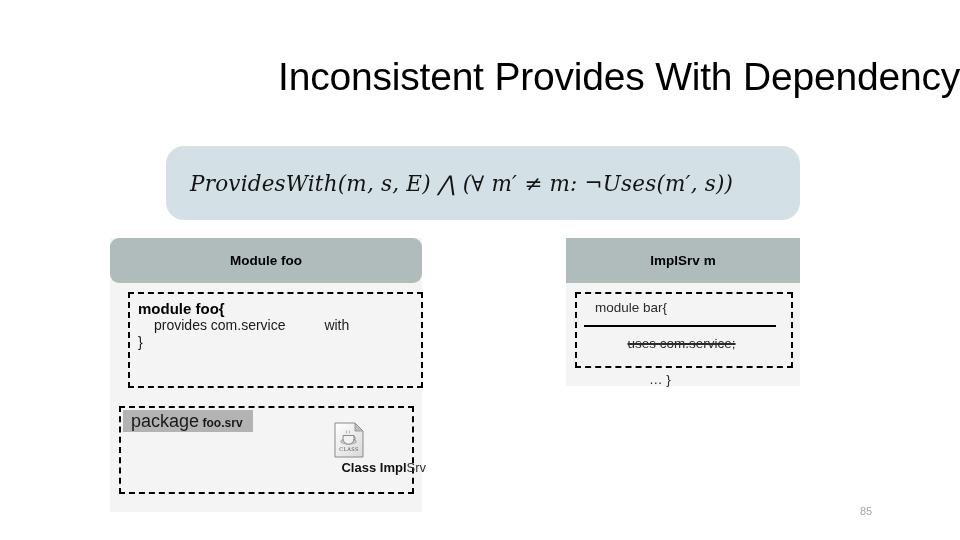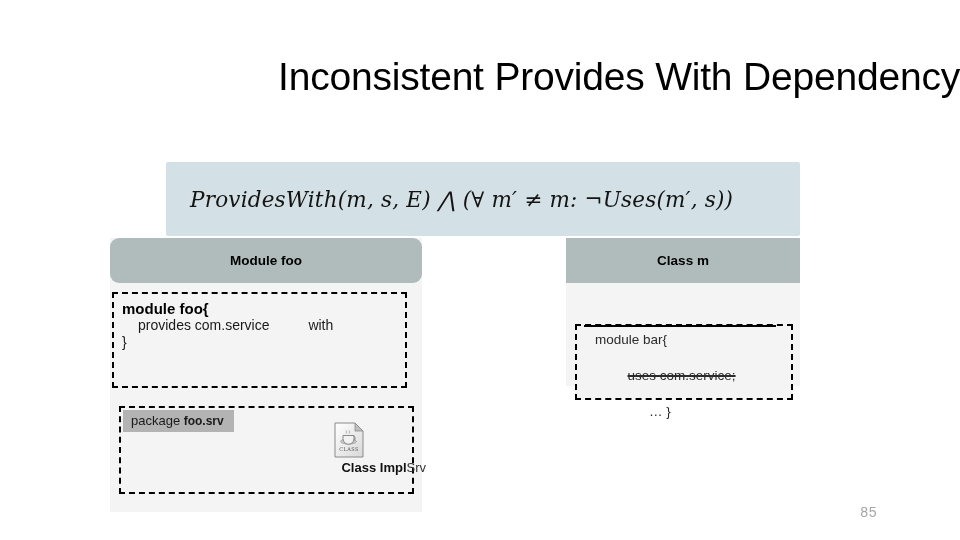--- a/index.html
+++ b/index.html
@@ -31,27 +31,26 @@
   }
 
   
   #formula-box {
     position: absolute;
     left: 166px;
     top: 146px;
     width: 634px;
     height: 74px;
     background: #d3e0e5;
-    border-radius: 2px;
+    border-radius: 18px;
     display: flex;
     align-items: center;
     justify-content: flex-start;
     box-sizing: border-box;
     padding-left: 24px;
-    margin-top: 16px;
   }
   #formula-text {
     font-family: "DejaVu Serif", serif;
     font-style: italic;
     font-size: 21.5px;
     color: #141414;
     white-space: nowrap;
     letter-spacing: 0.2px;
   }
 
@@ -87,33 +86,32 @@
   #panel-m   .module-header { height: 45px; line-height: 45px; }
 
   
   .dashed-box {
     position: absolute;
     border: 2px dashed #000000;
     background: #f4f4f4;
     box-sizing: border-box;
   }
   #code-foo {
-    left: 2px;
+    left: 18px;
     top: 54px;
     width: 295px;
     height: 96px;
     padding: 6px 8px 0 8px;
   }
   #code-bar {
     left: 9px;
     top: 54px;
     width: 218px;
     height: 76px;
     padding: 5px 8px 0 10px;
-    margin-top: 32px;
   }
   #package-box {
     left: 9px;
     top: 168px;
     width: 295px;
     height: 88px;
   }
 
   
   .code-line {
@@ -167,21 +165,21 @@
     top: 2px;
     height: 22px;
     line-height: 22px;
     padding: 0 10px 0 8px;
     background: #b3b3b3;
     color: #1a1a1a;
     font-family: "Liberation Sans", sans-serif;
     font-size: 12.5px;
     white-space: nowrap;
   }
-  #package-label .pkg-kw { font-weight: 400; font-size: 13px; text-align: right; }
+  #package-label .pkg-kw { font-weight: 400; font-size: 18px; text-align: right; }
   #package-label .pkg-name { font-weight: bold; font-size: 12px; }
 
   
   #class-icon {
     position: absolute;
     left: 213px;
     top: 14px;
     width: 30px;
     height: 36px;
   }
@@ -199,22 +197,22 @@
   #class-label .cls-strong { font-weight: bold; }
   #class-label .cls-light  { font-weight: 400; color: #333333; }
 
   
   #page-number {
     position: absolute;
     left: 860px;
     top: 505px;
     width: 60px;
     text-align: left;
-    font-family: Liberation Mono, monospace;
-    font-size: 14px;
+    font-family: Liberation Sans, sans-serif;
+    font-size: 11px;
     color: #a6a6a6;
   }
 </style>
 </head>
 <body>
 
 <div id="slide-title">Inconsistent Provides With Dependency</div>
 
 <div id="formula-box">
   <span id="formula-text">ProvidesWith(m, s, E) ⋀ (∀ m′ ≠ m: ¬Uses(m′, s))</span>
@@ -255,21 +253,21 @@
 
     <div id="class-label">
       <span class="cls-strong">Class Impl</span><span class="cls-light">Srv</span>
     </div>
 
   </div>
 </div>
 
 <div id="panel-m" class="module-panel">
 
-  <div class="module-header">Class m</div>
+  <div class="module-header">ImplSrv m</div>
 
   <div id="code-bar" class="dashed-box">
     <div id="bar-line-1" class="code-line">module bar{</div>
     <div id="bar-line-2" class="code-line">
       <span class="struck">uses com.service;</span>
     </div>
     <div id="bar-line-3" class="code-line">… }</div>
   </div>
   <div id="bar-strike-extend"></div>
 </div>

